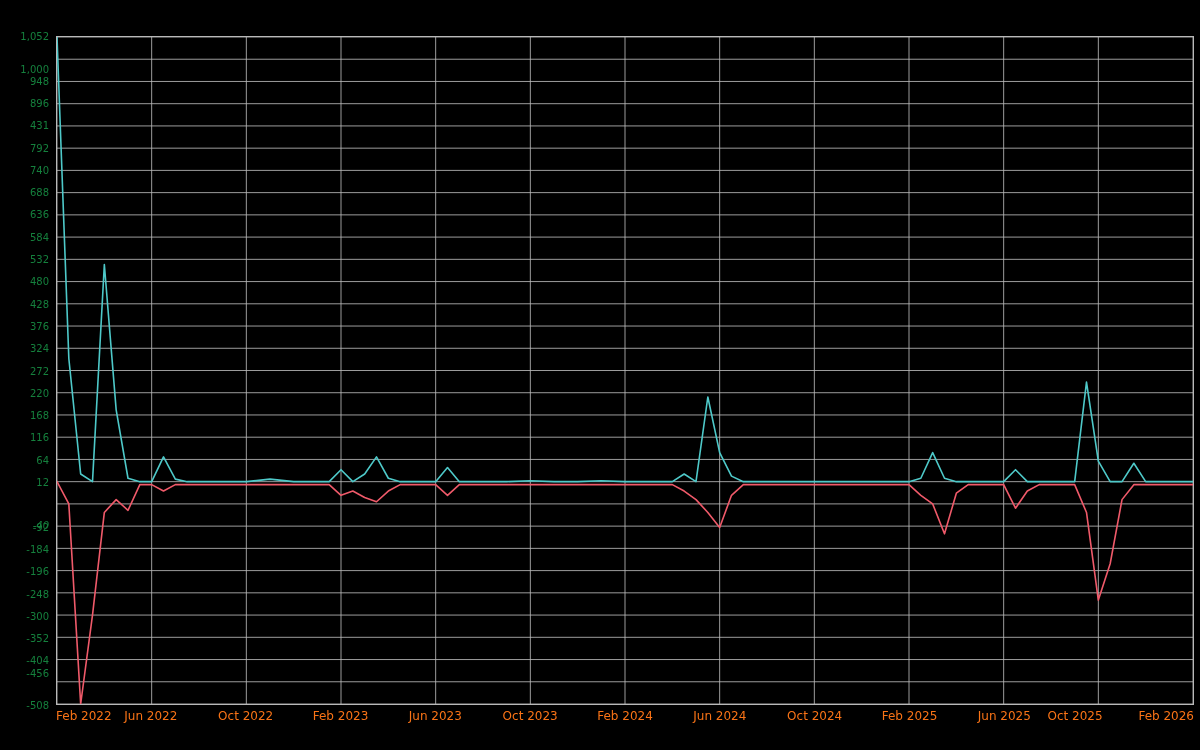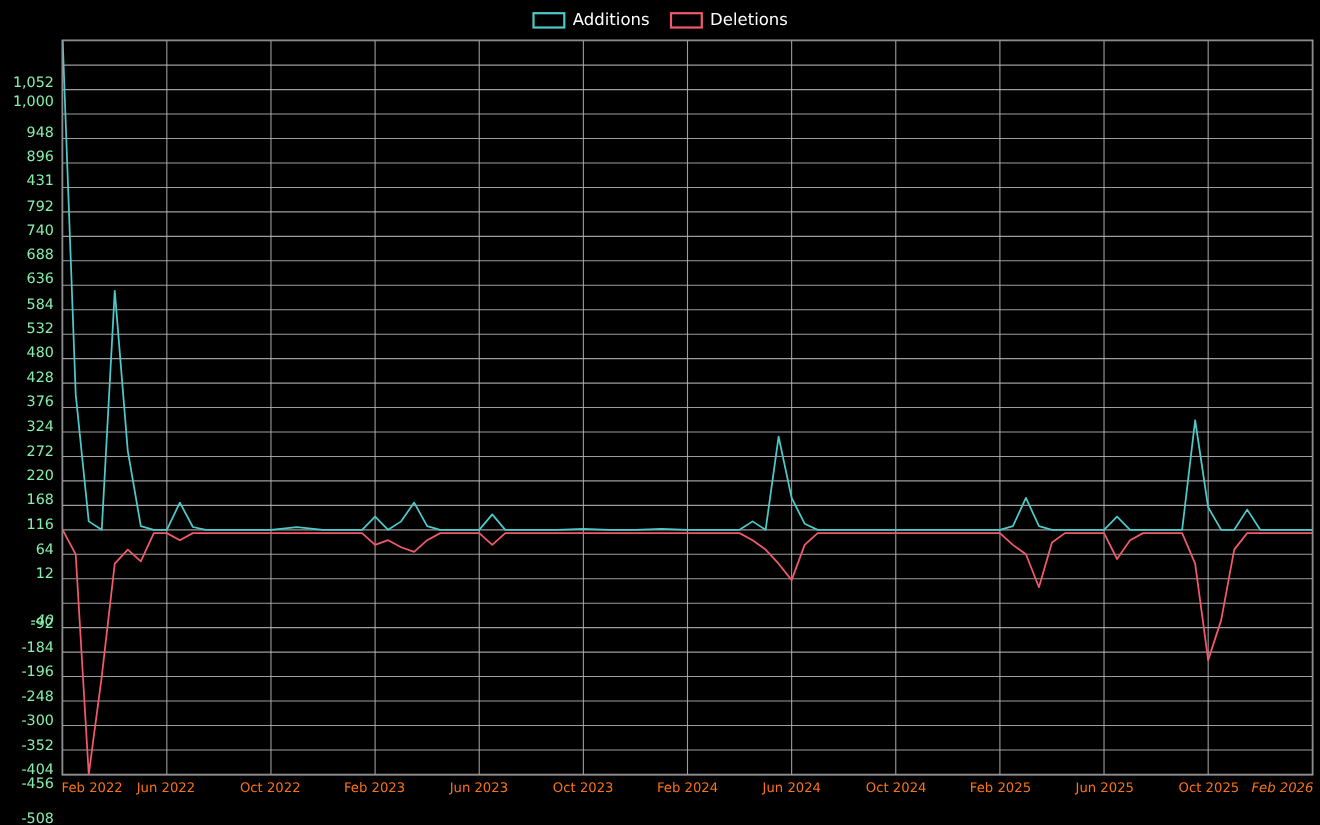--- a/index.html
+++ b/index.html
@@ -71,24 +71,23 @@
     position: absolute;
     left: 0;
     top: 36px;
     width: 52px;
     height: 669px;
   }
   .y-tick {
     position: absolute;
     right: 3px;
     transform: translateY(-50%);
-    font-size: 13px;
-    color: #86efac;
+    font-size: 10px;
+    color: #15803d;
     white-space: nowrap;
-    margin-top: 40px;
   }
   
   #x-labels {
     position: absolute;
     left: 56px;
     top: 709px;
     width: 1138px;
     height: 20px;
   }
   .x-tick {
@@ -98,34 +97,24 @@
     color: #f97316;
     white-space: nowrap;
     top: 0;
   }
 </style>
 </head>
 <body>
 
 <div id="chart-root">
 
-  <div id="legend">
-    <div class="legend-item">
-      <span class="legend-swatch" style="border-color: rgb(78, 201, 201);"></span>
-      <span class="legend-label">Additions</span>
-    </div>
-    <div class="legend-item">
-      <span class="legend-swatch" style="border-color: rgb(240, 90, 106);"></span>
-      <span class="legend-label">Deletions</span>
-    </div>
-  </div>
 
   <div id="y-labels">
       <div class="y-tick" style="top: 0px;">1,052</div>
-      <div class="y-tick" style="top: 17px;">1,000</div>
+      <div class="y-tick" style="top: 33px;">1,000</div>
       <div class="y-tick" style="top: 44.6px;">948</div>
       <div class="y-tick" style="top: 66.9px;">896</div>
       <div class="y-tick" style="top: 89.2px;">431</div>
       <div class="y-tick" style="top: 111.5px;">792</div>
       <div class="y-tick" style="top: 133.8px;">740</div>
       <div class="y-tick" style="top: 156.1px;">688</div>
       <div class="y-tick" style="top: 178.4px;">636</div>
       <div class="y-tick" style="top: 200.7px;">584</div>
       <div class="y-tick" style="top: 223px;">532</div>
       <div class="y-tick" style="top: 245.3px;">480</div>
@@ -208,17 +197,17 @@
       <div class="x-tick" style="left: 94.8333px;">Jun 2022</div>
       <div class="x-tick" style="left: 189.667px;">Oct 2022</div>
       <div class="x-tick" style="left: 284.5px;">Feb 2023</div>
       <div class="x-tick" style="left: 379.333px;">Jun 2023</div>
       <div class="x-tick" style="left: 474.167px;">Oct 2023</div>
       <div class="x-tick" style="left: 569px; text-align: center;">Feb 2024</div>
       <div class="x-tick" style="left: 663.833px;">Jun 2024</div>
       <div class="x-tick" style="left: 758.667px;">Oct 2024</div>
       <div class="x-tick" style="left: 853.5px;">Feb 2025</div>
       <div class="x-tick" style="left: 948.333px;">Jun 2025</div>
-      <div class="x-tick" style="left: 1043px;">Oct 2025</div>
-      <div class="x-tick" style="transform: translateX(-100%); left: 1138px; font-style: italic;">Feb 2026</div>
+      <div class="x-tick" style="left: 1019px;">Oct 2025</div>
+      <div class="x-tick" style="transform: translateX(-100%); left: 1138px;">Feb 2026</div>
     </div>
 
 </div>
 
 </body></html>

